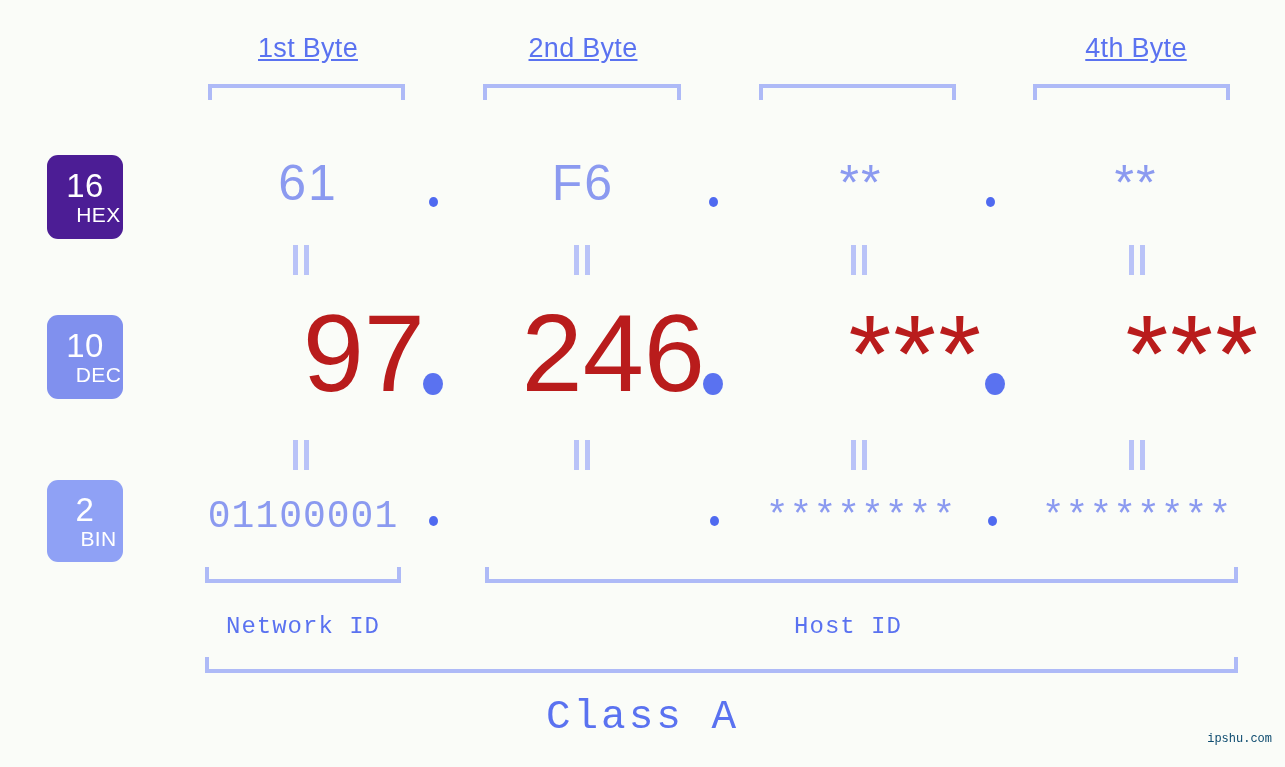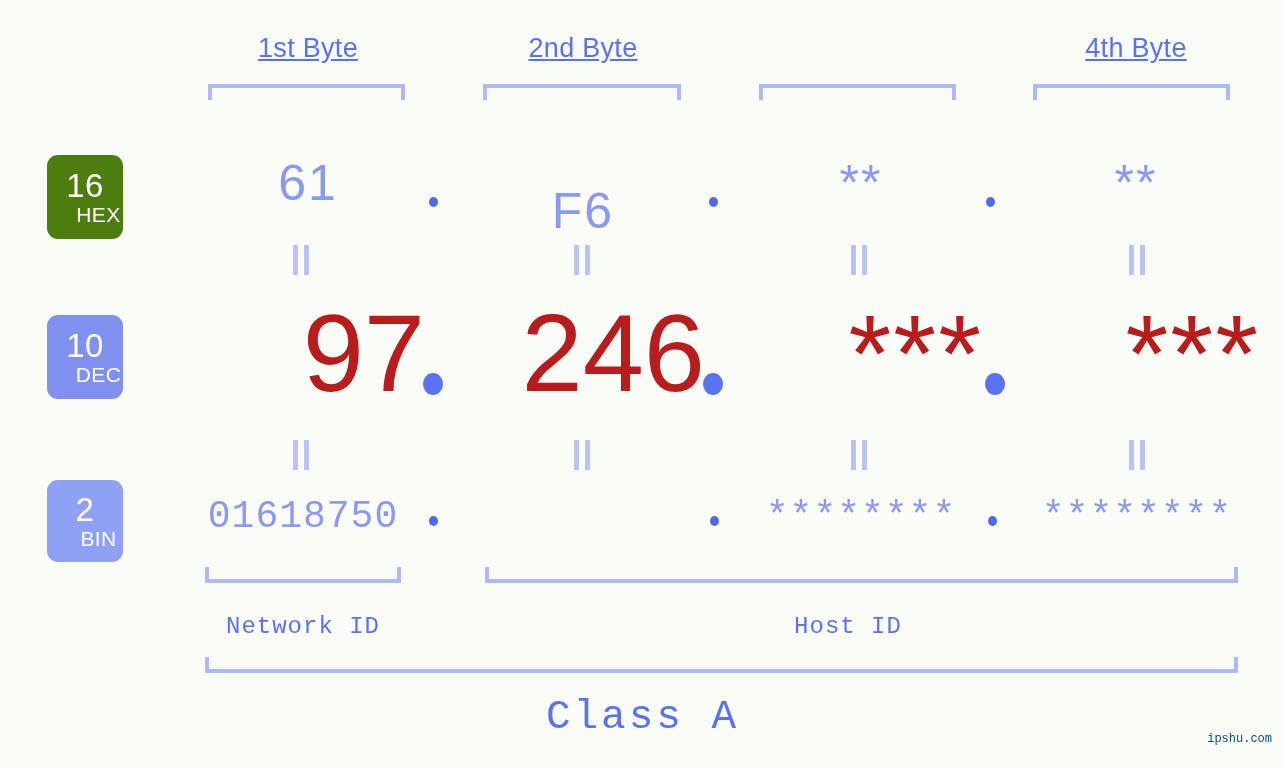--- a/index.html
+++ b/index.html
@@ -73,21 +73,21 @@
     font-weight: 400;
     letter-spacing: 0.5px;
   }
   .badge .base-name {
     font-size: 21px;
     line-height: 23px;
     font-weight: 400;
     letter-spacing: 0.4px;
     margin-left: 27px;
   }
-  #badge-hex { top: 155px; height: 84px; background: #4d7c0f; }
+  #badge-hex { top: 155px; height: 84px; background: #4c1d95; }
   #badge-dec { top: 315px; height: 84px; background: #8090ee; }
   #badge-bin { top: 480px; height: 82px; background: #8fa1f5; }
 
   
   .hex-cell {
     position: absolute;
     top: 152px;
     font-size: 50px;
     line-height: 62px;
     color: #8b9af0;
@@ -226,21 +226,21 @@
     <span class="base-name">DEC</span>
   </div>
   <div class="badge" id="badge-bin">
     <span class="base-num">2</span>
     <span class="base-name">BIN</span>
   </div>
 
   <div class="hex-cell" style="left:183px; width:250px;">61</div>
   <div class="hex-dot" style="left:429px;"></div>
 
-  <div class="hex-cell" style="left:458px; width:250px;margin-top:28px;">F6</div>
+  <div class="hex-cell" style="left:458px; width:250px;">F6</div>
   <div class="hex-dot" style="left:709px;"></div>
 
   <div class="hex-cell" style="left:736px; width:250px;">**</div>
   <div class="hex-dot" style="left:986px;"></div>
 
   <div class="hex-cell" style="left:1011px; width:250px;">**</div>
 
   <div class="eqsep eq-row1" style="left:290px;">
       <i></i>
       <i></i>
@@ -279,21 +279,21 @@
     </div>
   <div class="eqsep eq-row2" style="left:848px;">
       <i></i>
       <i></i>
     </div>
   <div class="eqsep eq-row2" style="left:1126px;">
       <i></i>
       <i></i>
     </div>
 
-  <div class="bin-cell" style="left:178px; width:250px;">01618750</div>
+  <div class="bin-cell" style="left:178px; width:250px;">01100001</div>
   <div class="bin-dot" style="left:429px;"></div>
 
   <div class="bin-dot" style="left:710px;"></div>
 
   <div class="bin-cell" style="left:736px; width:250px;">********</div>
   <div class="bin-dot" style="left:988px;"></div>
 
   <div class="bin-cell" style="left:1012px; width:250px;">********</div>
 
   <div class="bracket-bottom" style="left:205px; top:567px; width:196px;"></div>

